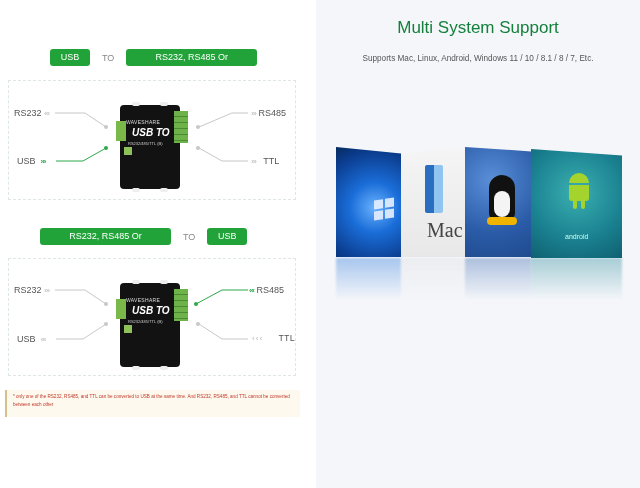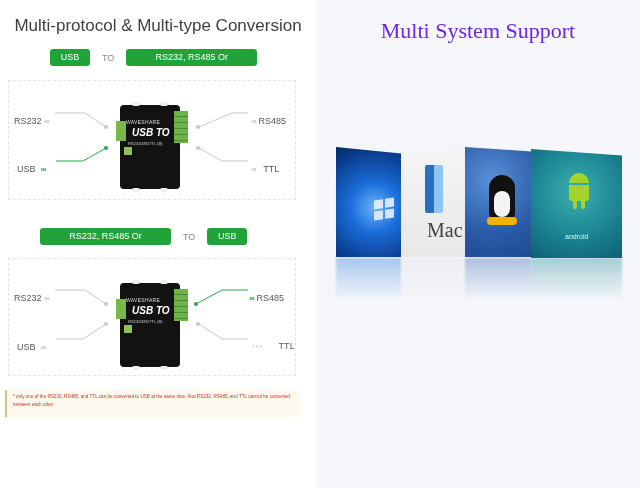--- a/index.html
+++ b/index.html
@@ -13,40 +13,40 @@
   .left .title { top: 16px; }
 
   .flow { position: absolute; display: flex; align-items: center; }
   .pill { background: #22a33a; color: #fff; font-size: 9px; height: 17px; line-height: 17px; border-radius: 3px; padding: 0 10px; text-align: center; }
   .to { color: #888; font-size: 9px; margin: 0 12px; }
 
   .box { position: absolute; left: 8px; width: 288px; border: 1px dashed #dfe8e0; }
   .box1 { top: 80px; height: 120px; }
   .box2 { top: 258px; height: 118px; }
 
-  .lbl { position: absolute; font-size: 9px; color: #555; white-space: nowrap; margin-top: 8px; }
+  .lbl { position: absolute; font-size: 9px; color: #555; white-space: nowrap; }
   .arr { font-size: 8px; letter-spacing: -1px; font-weight: bold; }
   .arr.gray { color: #c8c8c8; }
   .arr.green { color: #2fa84a; }
 
   svg.lines { position: absolute; left: 0; top: 0; }
 
   .device { position: absolute; width: 60px; height: 84px; background: #121212; border-radius: 4px; }
   .device .term-l { position: absolute; left: -4px; top: 16px; width: 10px; height: 20px; background: #7bb84a; }
   .device .term-r { position: absolute; right: -8px; top: 6px; width: 14px; height: 32px; background: repeating-linear-gradient(#6db34a 0 5px, #4a8a30 5px 6px); }
   .device .brand { position: absolute; left: 6px; top: 14px; font-size: 5px; color: #ddd; letter-spacing: .3px; }
   .device .name { position: absolute; left: 12px; top: 22px; font-size: 10px; font-weight: bold; font-style: italic; color: #fff; }
   .device .sub { position: absolute; left: 8px; top: 36px; font-size: 4px; color: #ccc; }
   .device .usb { position: absolute; left: 4px; top: 42px; width: 8px; height: 8px; background: #8fc05a; }
   .device .tab-t { position: absolute; top: -3px; width: 8px; height: 4px; background: #eee; border-radius: 2px; }
   .device .tab-b { position: absolute; bottom: -3px; width: 8px; height: 4px; background: #eee; border-radius: 2px; }
 
   .note { position: absolute; left: 5px; top: 390px; width: 295px; height: 27px; background: #fef9ef; border-left: 2px solid #d6c08a; padding: 3px 6px; font-size: 4.6px; line-height: 8px; color: #c0392b; }
 
-  .right .title { left: 0; width: 324px; top: 18px; font-size: 22px; color: #6d28d9; font-family: Liberation Serif, serif; }
+  .right .title { left: 0; width: 324px; top: 18px; font-size: 17px; color: #15803d; }
   .subtitle { position: absolute; left: 0; width: 324px; top: 54px; text-align: center; font-size: 8.2px; color: #555; }
 
   .panel { position: absolute; top: 147px; height: 110px; overflow: hidden; }
   .p-win { left: 20px; width: 65px; background: radial-gradient(circle at 60% 55%, #6ab2ff 0, #1a6dd8 35%, #0a3a8a 80%, #062a5e 100%); clip-path: polygon(0 0, 100% 6%, 100% 100%, 0 100%); }
   .p-mac { left: 85px; width: 64px; background: linear-gradient(#f5f5f5, #e8e8e8); clip-path: polygon(0 6%, 100% 0, 100% 100%, 0 100%); }
   .p-lin { left: 149px; width: 66px; background: radial-gradient(circle at 40% 30%, #5a8fd8, #2b5ca8 60%, #1f4a8e); clip-path: polygon(0 0, 100% 4%, 100% 100%, 0 100%); }
   .p-and { left: 215px; width: 91px; top: 149px; height: 109px; background: radial-gradient(circle at 50% 40%, #3ab0b0, #1a8090 60%, #0f6070); clip-path: polygon(0 0, 100% 6%, 100% 100%, 0 100%); }
   .refl { position: absolute; top: 258px; height: 42px; opacity: .35; filter: blur(1px); }
   .refl.win { left: 20px; width: 65px; background: linear-gradient(#1a6dd8, transparent); }
   .refl.mac { left: 85px; width: 64px; background: linear-gradient(#ddd, transparent); }
@@ -64,21 +64,20 @@
   .droid .head { width: 20px; height: 10px; background: #a4d32e; border-radius: 10px 10px 0 0; }
   .droid .body { margin-top: 2px; width: 20px; height: 16px; background: #a4d32e; border-radius: 0 0 3px 3px; }
   .droid .legs { display: flex; justify-content: space-between; padding: 0 4px; }
   .droid .legs span { width: 4px; height: 8px; background: #a4d32e; border-radius: 0 0 2px 2px; }
   .droidtxt { position: absolute; left: 34px; top: 84px; font-size: 7px; color: #cfe; }
 </style>
 </head>
 <body>
 
 <div class="left">
-  <div class="title">Multi-protocol &amp; Multi-type Conversion</div>
 
   <div class="flow" style="left:50px; top:49px;">
     <div class="pill" style="width:40px;">USB</div>
     <div class="to">TO</div>
     <div class="pill" style="width:131px;">RS232, RS485 Or TTL(UART)</div>
   </div>
 
   <div class="box box1"></div>
   <svg class="lines" width="316" height="488">
 
@@ -167,20 +166,21 @@
     <div class="usb"></div>
     <div class="tab-b" style="left:12px;"></div>
       <div class="tab-b" style="left:40px;"></div>
   </div>
 
   <div class="note">* only one of the RS232, RS485, and TTL can be converted to USB at the same time. And RS232, RS485, and TTL cannot be converted between each other</div>
 </div>
 
 <div class="right">
   <div class="title">Multi System Support</div>
+  <div class="subtitle">Supports Mac, Linux, Android, Windows 11 / 10 / 8.1 / 8 / 7, Etc.</div>
 
   <div class="panel p-win">
     <div class="winlogo">
         <span></span>
         <span></span>
         <span></span>
         <span></span>
       </div>
   </div>
   <div class="panel p-mac">

